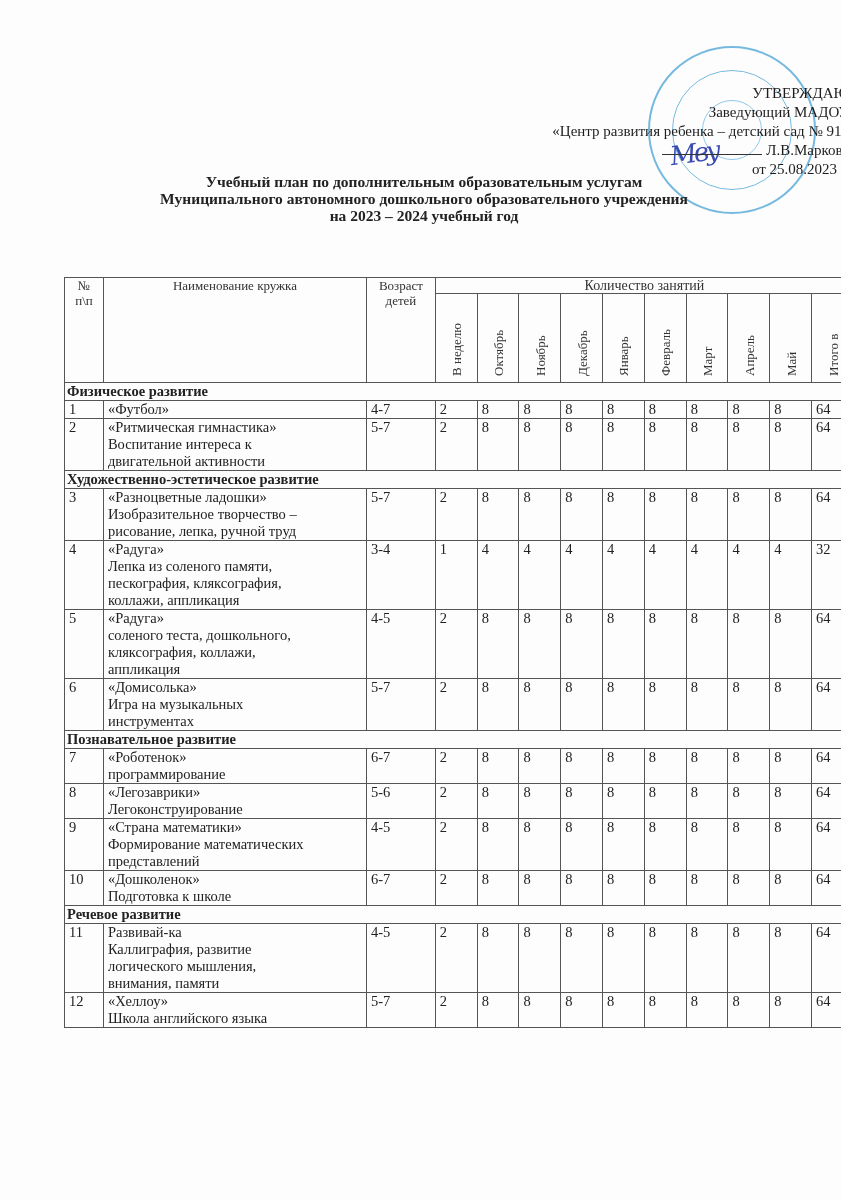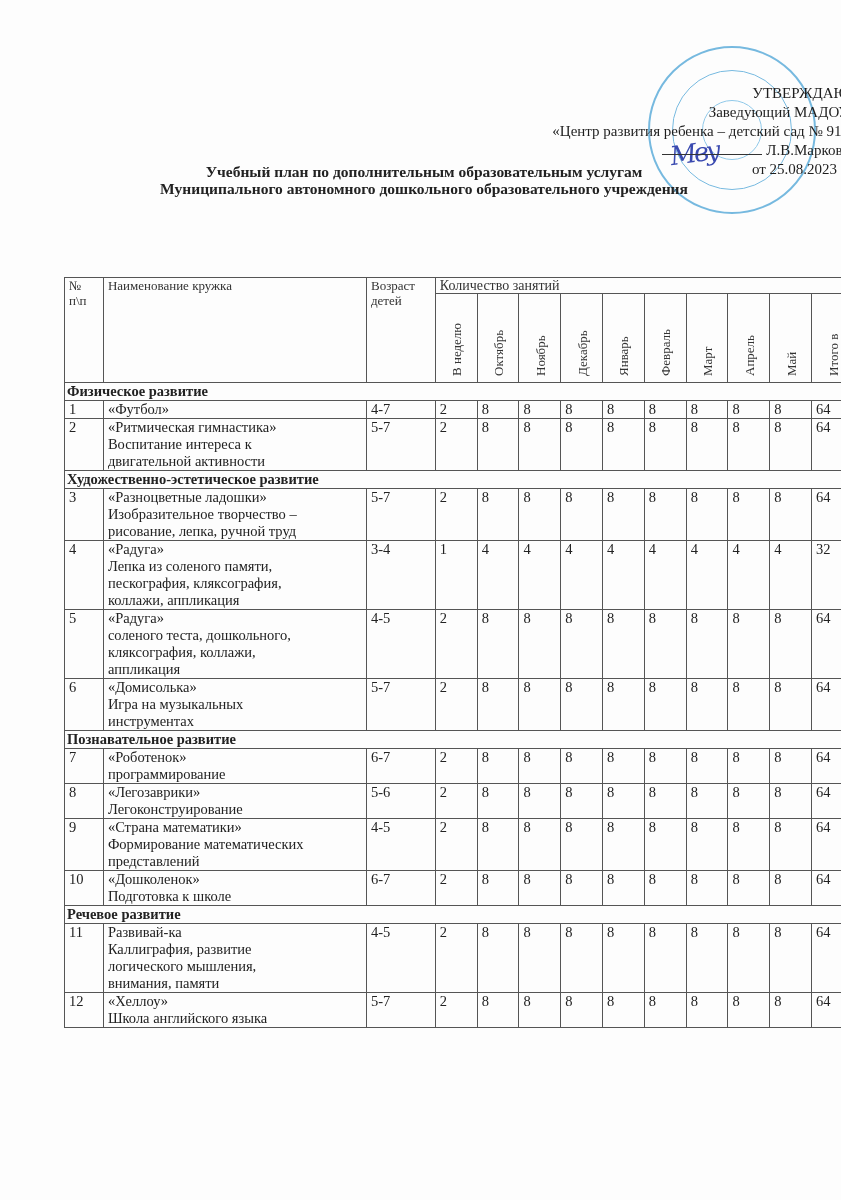--- a/index.html
+++ b/index.html
@@ -22,31 +22,31 @@
   }
   .stamp .core {
     position: absolute; left: 52px; top: 52px; right: 52px; bottom: 52px;
     border: 1px solid #6bb7e2; border-radius: 50%;
   }
   .signature {
     position: absolute; left: 670px; top: 138px; font-family: "DejaVu Serif", serif;
     font-style: italic; font-size: 26px; color: #3a4ab0; letter-spacing: -3px; transform: rotate(-8deg);
   }
   .title {
-    position: absolute; left: 150px; top: 163px; width: 548px; text-align: center;
+    position: absolute; left: 150px; top: 173px; width: 548px; text-align: center;
     font-weight: bold; font-size: 15.5px; line-height: 17px;
   }
   table.plan {
     position: absolute; left: 64px; top: 277px; width: 790px;
     border-collapse: collapse; font-size: 14.5px; line-height: 17px;
   }
   table.plan td, table.plan th {
     border: 1px solid #555; vertical-align: top; padding: 0 4px; font-weight: normal; text-align: left;
   }
-  table.plan thead th { font-size: 13px; line-height: 15px; color: #333; }
+  table.plan thead th { font-size: 13px; line-height: 15px; text-align: center; color: #333; }
   th.col-num { width: 30px; }
   th.col-name { width: 255px; }
   th.col-age { width: 60px; margin-left: 32px; }
   th.month { width: 33px; height: 88px; padding: 0; position: relative; }
   th.month span {
     position: absolute; left: 50%; bottom: 6px; transform-origin: left bottom;
     transform: rotate(-90deg) translateY(50%); white-space: nowrap; font-size: 13px;
   }
   tr.section td { font-weight: bold; padding-left: 2px; }
   td.num { padding-left: 3px; }
@@ -66,20 +66,21 @@
   <div>УТВЕРЖДАЮ</div>
   <div>Заведующий МАДОУ</div>
   <div>«Центр развития ребенка – детский сад № 91»</div>
   <div><span class="sig-line"></span><span>Л.В.Маркова</span></div>
   <div>от 25.08.2023 г.</div>
 </div>
 
 <div class="title">
   <div>Учебный план по дополнительным образовательным услугам</div>
   <div>Муниципального автономного дошкольного образовательного учреждения</div>
+  <div>на 2023 – 2024 учебный год</div>
 </div>
 
 <table class="plan">
   <thead>
     <tr>
       <th class="col-num" rowspan="2">№ п\п</th>
       <th class="col-name" rowspan="2">Наименование кружка</th>
       <th class="col-age" rowspan="2">Возраст детей</th>
       <th colspan="10" style="font-size:14px;">Количество занятий</th>
     </tr>

